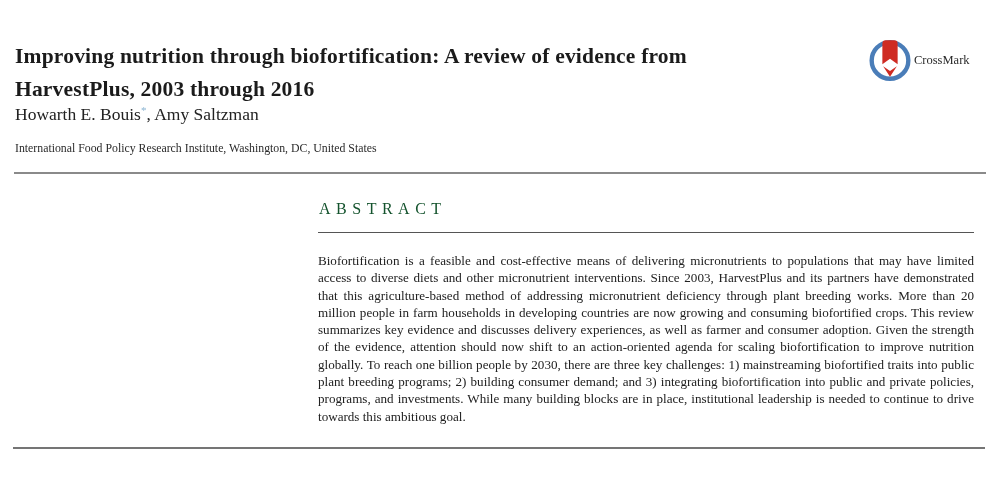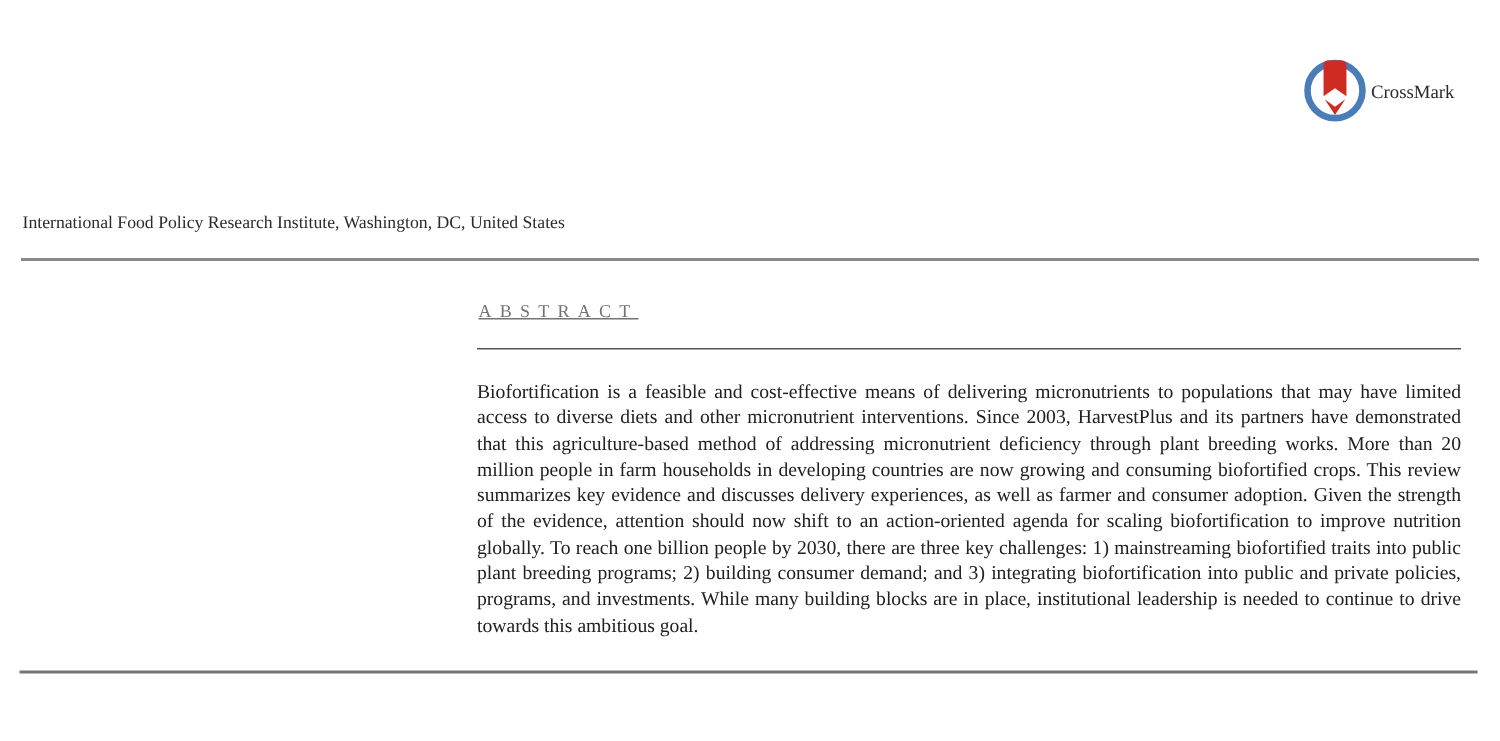--- a/index.html
+++ b/index.html
@@ -86,24 +86,23 @@
     top: 447px;
     height: 2px;
     background: #757575;
   }
 
   
   .abstract-heading {
     position: absolute;
     left: 319px;
     top: 200px;
-    font-size: 12px;
+    font-size: 16px;
     letter-spacing: 5.5px;
-    color: #737373;
-    text-decoration: underline;
+    color: #14532d;
   }
   .abstract-text {
     position: absolute;
     left: 318px;
     top: 240px;
     width: 656px;
     font-size: 13.1px;
     line-height: 17.3px;
     text-align: justify;
     color: #212121;
@@ -124,32 +123,39 @@
     font-size: 12.5px;
     color: #2b2b2b;
     margin-left: 3px;
   }
 </style>
 </head>
 <body>
 
 <div class="page">
 
+  <h1 class="title">
+    <span class="line">Improving nutrition through biofortification: A review of evidence from</span>
+    <span class="line">HarvestPlus, 2003 through 2016</span>
+  </h1>
 
   <div class="crossmark">
     <span>
       <svg width="42" height="47" viewBox="0 0 44 48" aria-hidden="true">
         <circle cx="22" cy="26" r="19.2" fill="#ffffff" stroke="#4a7db8" stroke-width="4.6"></circle>
         <path d="M14 8.5 Q14 5 17.5 5 H26.5 Q30 5 30 8.5 V30 L22 24.3 L14 30 Z" fill="#cf2b23"></path>
         <path d="M14.8 32 L22 37.2 L29.2 32 L22 43 Z" fill="#cf2b23"></path>
       </svg>
     </span>
     <span class="crossmark-label">CrossMark</span>
   </div>
 
+  <div class="authors">
+    <span>Howarth E. Bouis</span><span class="footnote-marker">*</span><span>, Amy Saltzman</span>
+  </div>
 
   <div class="affiliation">International Food Policy Research Institute, Washington, DC, United States</div>
 
   <hr class="rule rule-top">
 
   <div class="abstract-heading">ABSTRACT</div>
 
   <hr class="rule rule-abstract">
 
   <p class="abstract-text">Biofortification is a feasible and cost-effective means of delivering micronutrients to populations that may have limited access to diverse diets and other micronutrient interventions. Since 2003, HarvestPlus and its partners have demonstrated that this agriculture-based method of addressing micronutrient deficiency through plant breeding works. More than 20 million people in farm households in developing countries are now growing and consuming biofortified crops. This review summarizes key evidence and discusses delivery experiences, as well as farmer and consumer adoption. Given the strength of the evidence, attention should now shift to an action-oriented agenda for scaling biofortification to improve nutrition globally. To reach one billion people by 2030, there are three key challenges: 1) mainstreaming biofortified traits into public plant breeding programs; 2) building consumer demand; and 3) integrating biofortification into public and private policies, programs, and investments. While many building blocks are in place, institutional leadership is needed to continue to drive towards this ambitious goal.</p>

